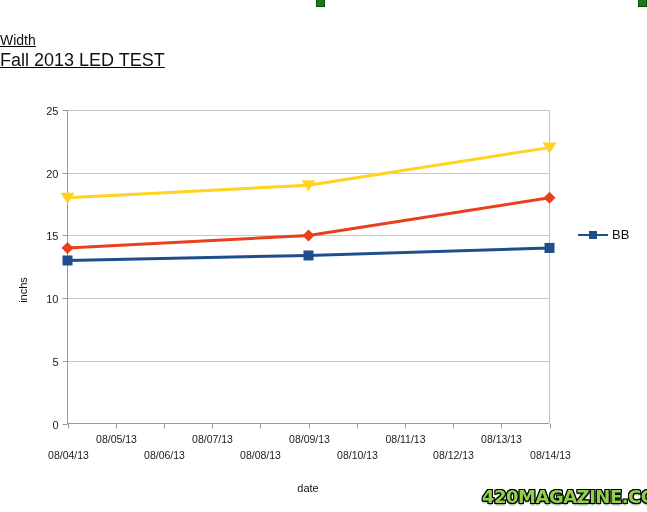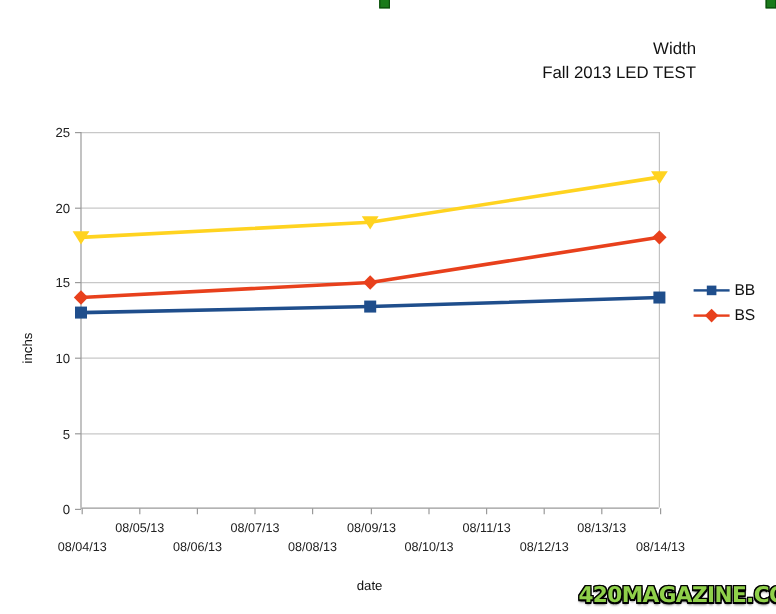--- a/index.html
+++ b/index.html
@@ -19,29 +19,30 @@
     position: absolute;
     left: 0; top: 0;
     width: 647px;
     height: 512px;
   }
   .title-block {
     position: absolute;
     left: 0;
     top: 30px;
     width: 580px;
-    text-align: right;
+    text-align: left;
+    text-decoration: underline;
   }
   .chart-title {
     font-size: 14px;
     color: #111;
     line-height: 20px;
   }
   .chart-subtitle {
-    font-size: 14px;
+    font-size: 18px;
     color: #111;
     line-height: 20px;
   }
   svg.plot {
     position: absolute;
     left: 0;
     top: 0;
   }
   .axis-tick-label {
     font-family: "Liberation Sans", sans-serif;
@@ -59,21 +60,21 @@
     fill: #111111;
   }
   .legend {
     position: absolute;
     left: 578px;
     top: 228px;
     width: 66px;
   }
   .legend-row {
     display: flex;
-    align-items: flex-end;
+    align-items: flex-start;
     height: 21px;
   }
   .legend-swatch {
     width: 30px;
     height: 14px;
     position: relative;
     flex: 0 0 auto;
   }
   .legend-line {
     position: absolute;
@@ -210,26 +211,19 @@
   </svg>
 
   <div class="legend">
     <div class="legend-row">
       <span class="legend-swatch">
         <span class="legend-line" style="background:#1F4E8C"></span>
         <span class="legend-marker m-square" style="background:#1F4E8C"></span>
       </span>
       <span class="legend-label">BB</span>
     </div>
-    <div class="legend-row">
-      <span class="legend-swatch">
-        <span class="legend-line" style="background:#E8401C"></span>
-        <span class="legend-marker m-diamond" style="background:#E8401C"></span>
-      </span>
-      <span class="legend-label">BS</span>
-    </div>
   </div>
 
   <div class="watermark">420MAGAZINE.COM</div>
 
   <div class="artifact" style="left:316px; top:-2px;"></div>
   <div class="artifact" style="left:638px; top:-2px;"></div>
 </div>
 
 </body></html>

